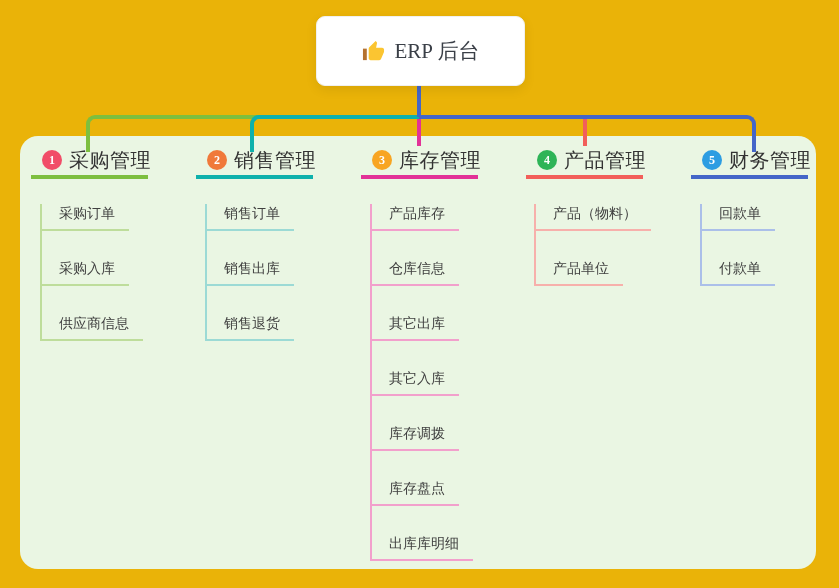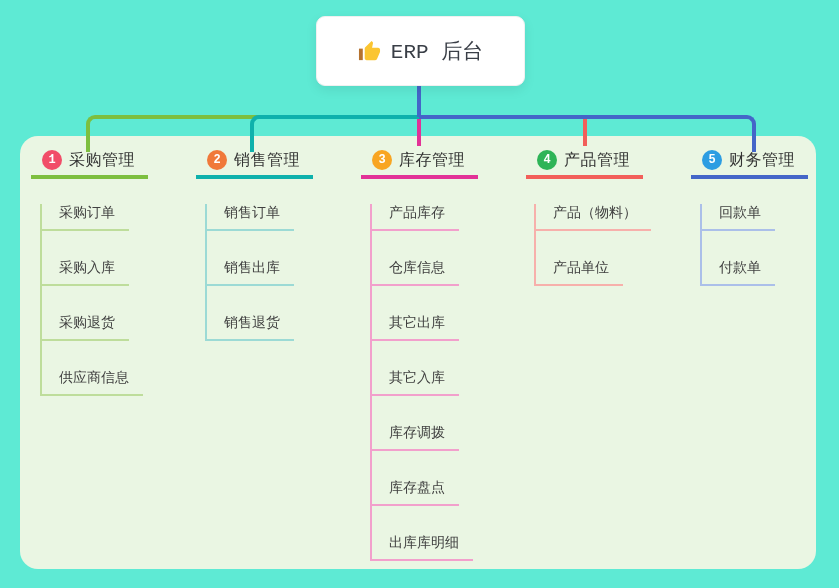--- a/index.html
+++ b/index.html
@@ -1,34 +1,34 @@
 <!DOCTYPE html>
 <html><head>
 <meta charset="utf-8">
 <style>
   html,body{margin:0;padding:0;background:#fff;}
-  .stage{position:relative;width:839px;height:588px;background:#5eead4;
-         font-family:Liberation Mono, monospace;overflow:hidden;}
+  .stage{position:relative;width:839px;height:588px;background:#eab308;
+         font-family:Liberation Serif, serif;overflow:hidden;}
   .panel{position:absolute;left:20px;top:136px;width:796px;height:433px;
          background:#eaf6e3;border-radius:18px;}
   .root-card{position:absolute;left:316px;top:16px;width:207px;height:68px;
          background:#ffffff;border:1px solid #f0f0f0;border-radius:9px;
          box-shadow:0 4px 12px rgba(0,0,0,.08);
          display:flex;align-items:center;justify-content:center;gap:10px;
          font-size:21px;color:#3a3f47;font-weight:500;z-index:5;}
   .connector{position:absolute;z-index:2;}
   .elbow-left{border-left:4px solid;border-top:4px solid;border-top-left-radius:9px;}
   .elbow-right{border-right:4px solid;border-top:4px solid;border-top-right-radius:9px;}
   .branch-col{position:absolute;top:148px;z-index:4;}
   .branch-header{display:flex;align-items:center;width:117px;height:24px;
          padding-bottom:3px;border-bottom:4px solid;}
   .badge{width:20px;height:20px;margin-left:11px;border-radius:50%;flex:0 0 20px;
          color:#fff;font-size:12px;font-weight:bold;
          display:flex;align-items:center;justify-content:center;}
-  .branch-label{margin-left:7px;font-size:16px;color:#333;font-weight:500;
+  .branch-label{margin-left:7px;font-size:20px;color:#333;font-weight:500;
          white-space:nowrap;letter-spacing:.5px;text-align:center;}
   .children{list-style:none;margin:0 0 0 9px;padding:0;border-left:2px solid;width:max-content;}
   .children li{width:max-content;padding:0 14px 6px 17px;margin-top:28px;
          border-bottom:2px solid;font-size:14px;line-height:19px;color:#404040;
          white-space:nowrap;}
   .children li:first-child{margin-top:25px;}
 </style>
 </head>
 <body>
 
@@ -53,21 +53,20 @@
     </div>
   <div id="branches">
       <div class="branch-col" style="left: 31px;">
         <div class="branch-header" style="border-bottom-color: rgb(125, 191, 63);">
           <span class="badge" style="background: rgb(241, 77, 104);">1</span>
           <span class="branch-label">采购管理</span>
         </div>
         <ul class="children" style="border-left-color: rgb(190, 221, 155);">
           <li style="border-bottom-color: rgb(190, 221, 155);">采购订单</li>
           <li style="border-bottom-color: rgb(190, 221, 155);">采购入库</li>
-          <li style="border-bottom-color: rgb(190, 221, 155);">采购退货</li>
           <li style="border-bottom-color: rgb(190, 221, 155);">供应商信息</li>
         </ul>
       </div>
       <div class="branch-col" style="left: 196px;">
         <div class="branch-header" style="border-bottom-color: rgb(14, 177, 172);">
           <span class="badge" style="background: rgb(240, 121, 58);">2</span>
           <span class="branch-label">销售管理</span>
         </div>
         <ul class="children" style="border-left-color: rgb(156, 218, 213);">
           <li style="border-bottom-color: rgb(156, 218, 213); text-align: center;">销售订单</li>

